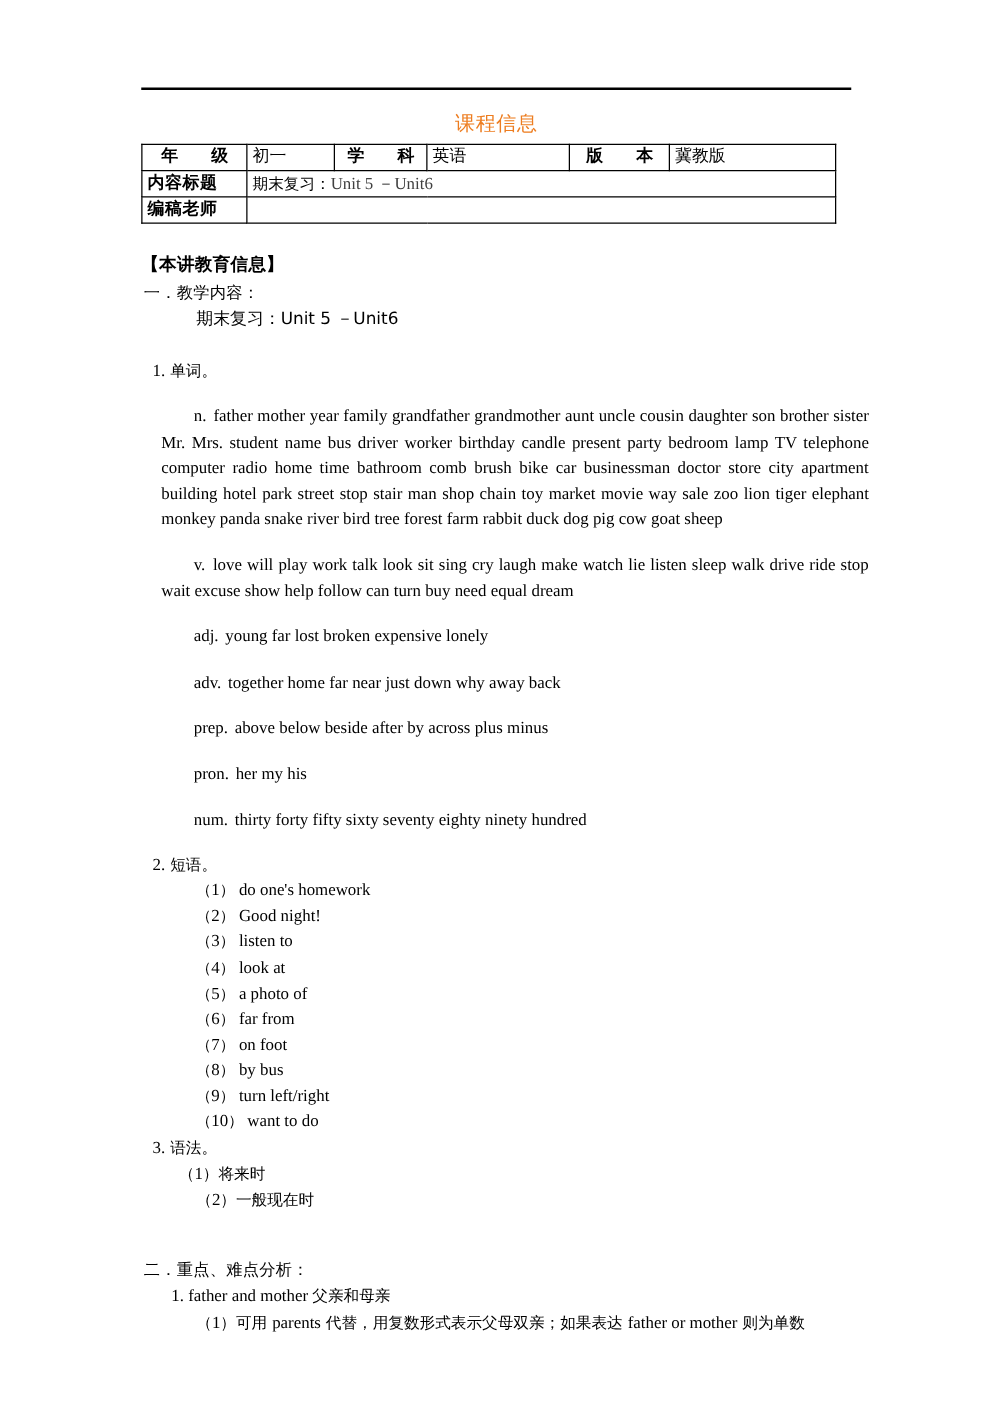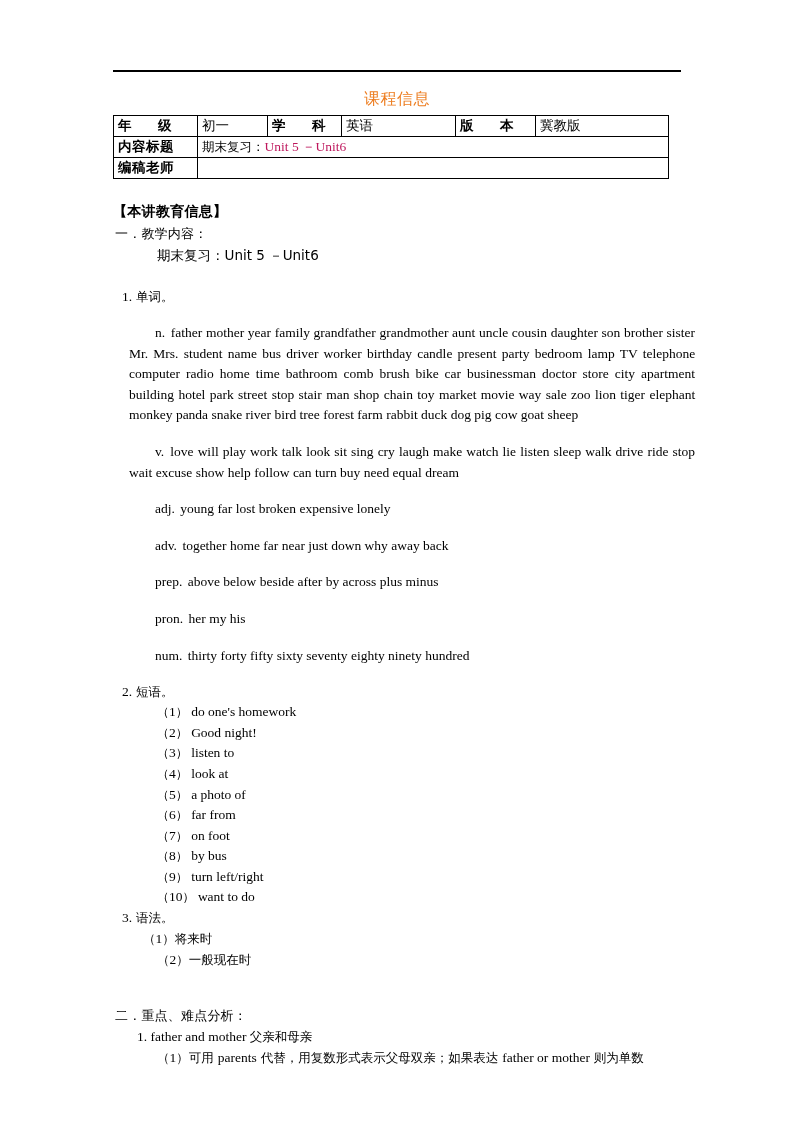--- a/index.html
+++ b/index.html
@@ -62,29 +62,29 @@
     overflow: hidden;
     white-space: nowrap;
   }
   .lbl {
     font-family: "DejaVu Sans", "Liberation Sans", sans-serif;
     font-weight: bold;
     font-size: 13px;
     letter-spacing: 0.5px;
   }
   .lbl.spread {
-    text-align: left;
+    text-align: center;
   }
   .lbl.spread span.a { margin-right: 26px; }
   .val-cn {
     font-family: "DejaVu Sans", "Liberation Sans", sans-serif;
     font-size: 12.5px;
   }
   .unitval {
-    color: #be185d;
+    color: #404040;
     font-family: "Liberation Serif", serif;
     font-size: 13.5px;
   }
   .mixed-cn {
     font-family: "DejaVu Sans", "Liberation Sans", sans-serif;
     font-size: 12.5px;
   }
   
   .bracket-head {
     font-family: "DejaVu Sans", "Liberation Sans", sans-serif;

